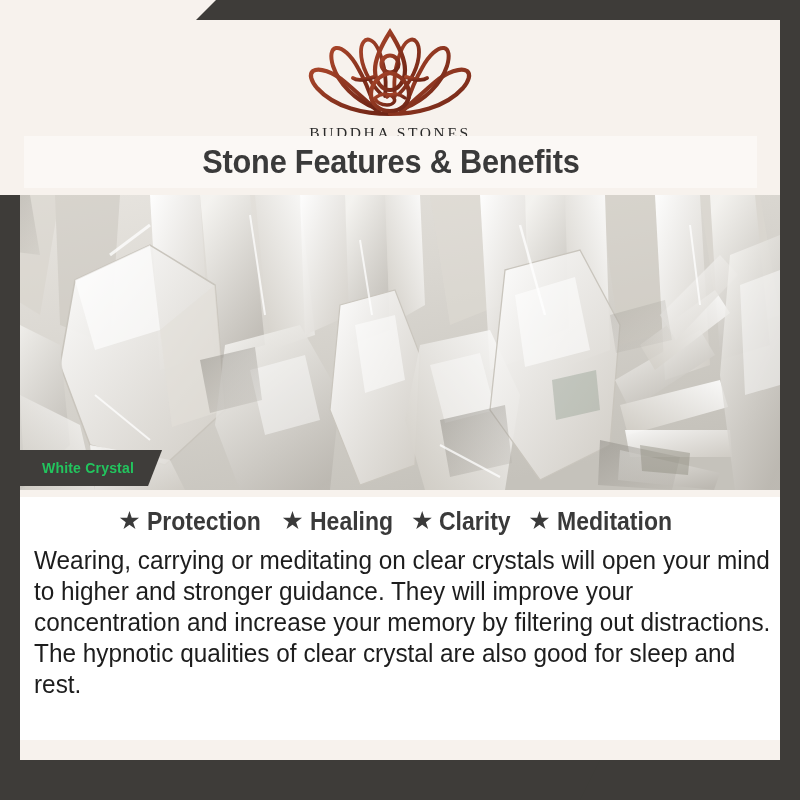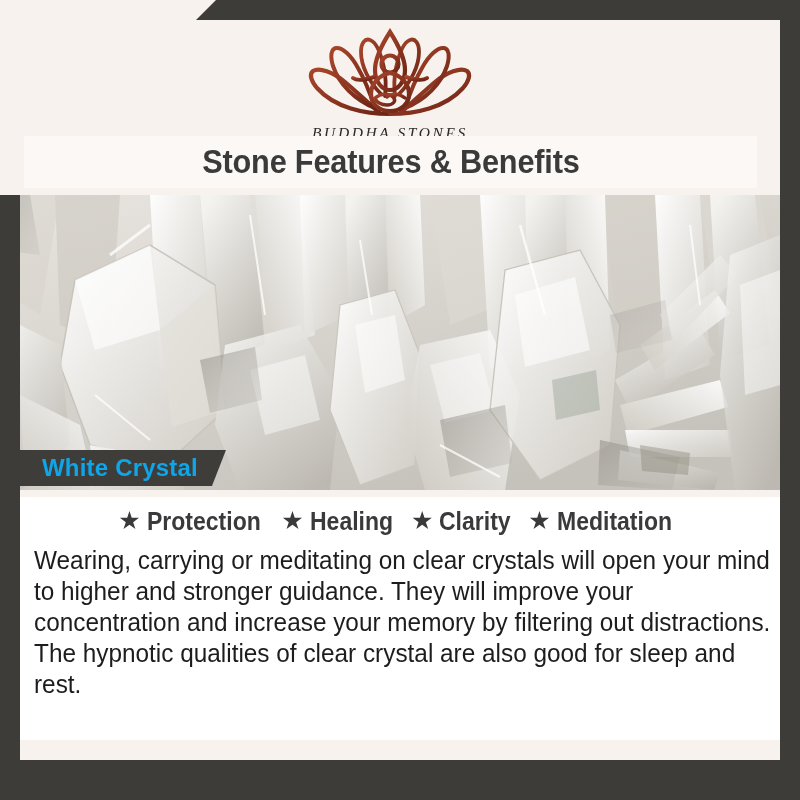--- a/index.html
+++ b/index.html
@@ -61,21 +61,20 @@
     position:absolute;
     left:0; top:0;
     width:780px; height:195px;
     background:#f7f2ed;
   }
   .logo-wrap {
     position:absolute;
     left:0; top:22px;
     width:780px;
     text-align:center;
-    font-style:italic;
   }
   .lotus { display:block; margin:0 auto; }
   .brand {
     margin-top:4px;
     font-family:"Liberation Serif", serif;
     font-size:15.5px;
     letter-spacing:2.6px;
     color:#2b2b2b;
     font-weight:400;
   }
@@ -115,22 +114,22 @@
     left:20px; top:450px;
     height:36px;
     background:#3f3d3a;
     clip-path: polygon(0 0, 100% 0, calc(100% - 14px) 100%, 0 100%);
     display:flex;
     align-items:center;
     padding:0 28px 0 22px;
     z-index:4;
   }
   .caption .caption-text {
-    color:#0ea5e9;
-    font-size:24px;
+    color:#22c55e;
+    font-size:14px;
     font-weight:bold;
     letter-spacing:0.2px;
     font-family:"Liberation Sans",sans-serif;
   }
 
   
   .content {
     position:absolute;
     left:20px; top:497px;
     width:760px; height:243px;

